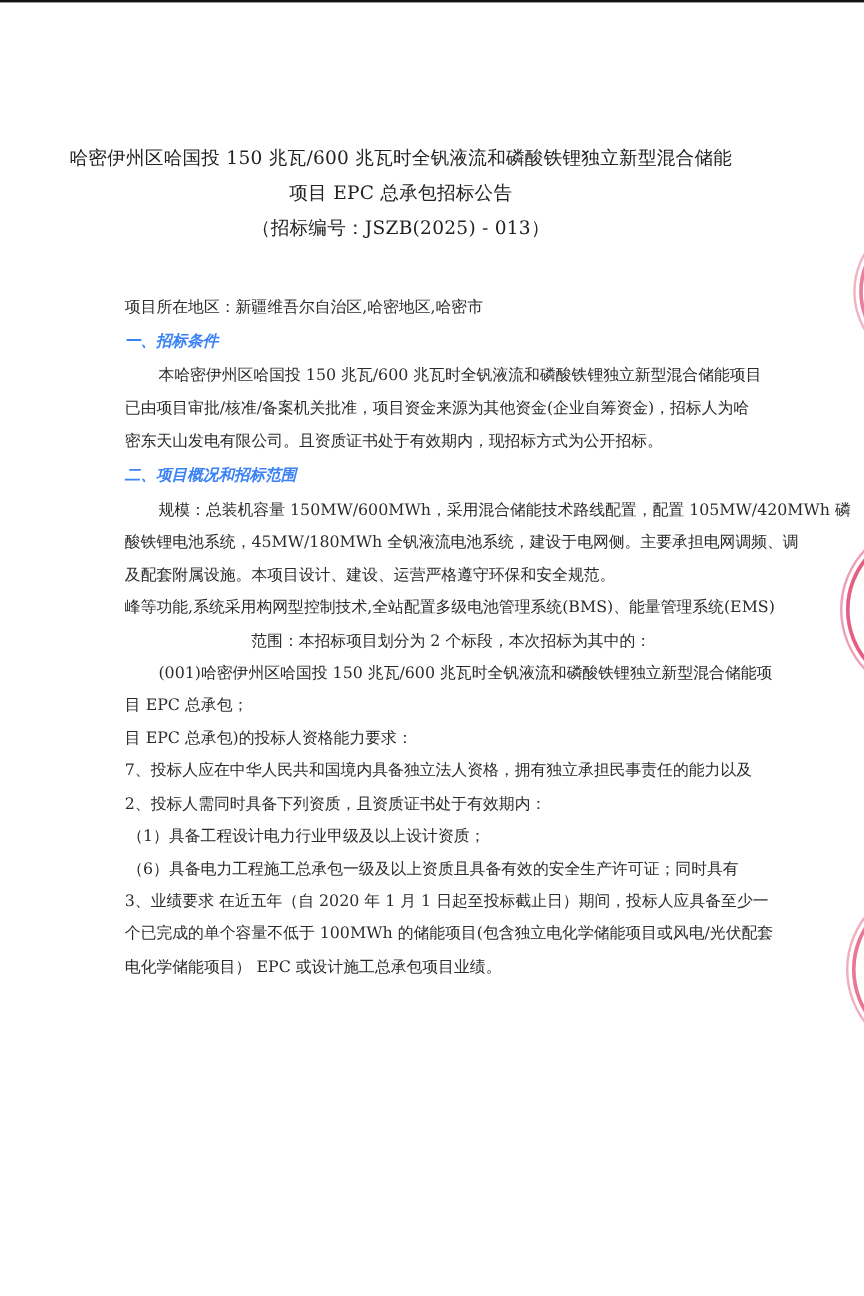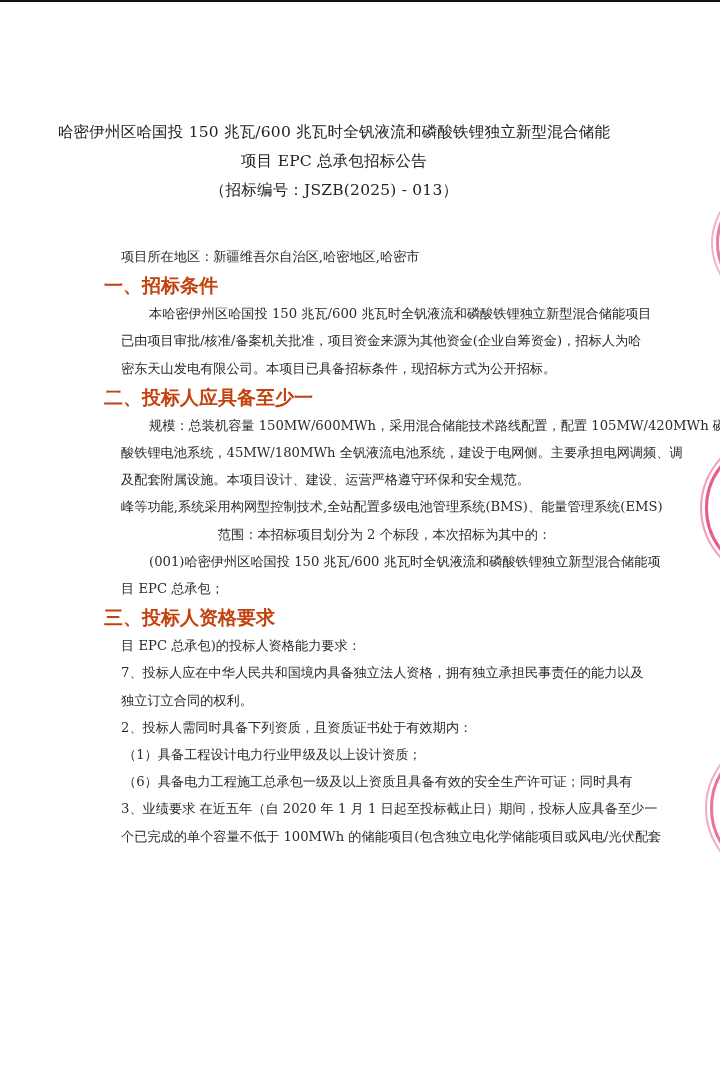--- a/index.html
+++ b/index.html
@@ -44,31 +44,31 @@
     position: absolute;
     left: 104px;
     top: 243px;
     width: 516px;
   }
   .line {
     font-size: 13.2px;
     line-height: 27.2px;
     white-space: nowrap;
     color: #2b2b2b;
-    margin-left: 17px;
   }
   .indent { padding-left: 28px; text-align: center; }
   .indent-small { padding-left: 2px; }
   .heading {
     font-family: "DejaVu Sans", "Liberation Sans", sans-serif;
     font-weight: bold;
-    font-size: 19px;
+    font-size: 13px;
     line-height: 30px;
-    color: #c2410c;
+    color: #3b82f6;
     white-space: nowrap;
+    font-style: italic;
   }
   .stamp {
     position: absolute;
     border-radius: 50%;
     border: 3px solid rgba(220, 40, 90, 0.75);
     box-shadow: 0 0 0 3px rgba(255,255,255,1), 0 0 0 5px rgba(220, 40, 90, 0.45);
   }
   .stamp-1 { left: 716px; top: 185px; width: 110px; height: 110px; opacity: 0.8; }
   .stamp-2 { left: 705px; top: 440px; width: 130px; height: 130px; }
   .stamp-3 { left: 710px; top: 740px; width: 130px; height: 130px; opacity: 0.85; }
@@ -85,40 +85,39 @@
     <div class="title-line">项目 EPC 总承包招标公告</div>
     <div class="title-line">（招标编号：JSZB(2025) - 013）</div>
   </div>
 
   <div class="content">
     <div class="line">项目所在地区：新疆维吾尔自治区,哈密地区,哈密市</div>
 
     <div class="heading">一、招标条件</div>
     <div class="line indent">本哈密伊州区哈国投 150 兆瓦/600 兆瓦时全钒液流和磷酸铁锂独立新型混合储能项目</div>
     <div class="line">已由项目审批/核准/备案机关批准，项目资金来源为其他资金(企业自筹资金)，招标人为哈</div>
-    <div class="line">密东天山发电有限公司。本项目已具备招标条件，现招标方式为公开招标。</div>
+    <div class="line">密东天山发电有限公司。且资质证书处于有效期内，现招标方式为公开招标。</div>
 
-    <div class="heading">二、投标人应具备至少一</div>
+    <div class="heading">二、项目概况和招标范围</div>
     <div class="line indent">规模：总装机容量 150MW/600MWh，采用混合储能技术路线配置，配置 105MW/420MWh 磷</div>
     <div class="line">酸铁锂电池系统，45MW/180MWh 全钒液流电池系统，建设于电网侧。主要承担电网调频、调</div>
     <div class="line">及配套附属设施。本项目设计、建设、运营严格遵守环保和安全规范。</div>
     <div class="line">峰等功能,系统采用构网型控制技术,全站配置多级电池管理系统(BMS)、能量管理系统(EMS)</div>
     <div class="line indent">范围：本招标项目划分为 2 个标段，本次招标为其中的：</div>
     <div class="line indent">(001)哈密伊州区哈国投 150 兆瓦/600 兆瓦时全钒液流和磷酸铁锂独立新型混合储能项</div>
     <div class="line">目 EPC 总承包；</div>
 
-    <div class="heading">三、投标人资格要求</div>
     <div class="line">目 EPC 总承包)的投标人资格能力要求：</div>
     <div class="line">7、投标人应在中华人民共和国境内具备独立法人资格，拥有独立承担民事责任的能力以及</div>
-    <div class="line">独立订立合同的权利。</div>
     <div class="line">2、投标人需同时具备下列资质，且资质证书处于有效期内：</div>
     <div class="line indent-small">（1）具备工程设计电力行业甲级及以上设计资质；</div>
     <div class="line indent-small">（6）具备电力工程施工总承包一级及以上资质且具备有效的安全生产许可证；同时具有</div>
     <div class="line">3、业绩要求 在近五年（自 2020 年 1 月 1 日起至投标截止日）期间，投标人应具备至少一</div>
     <div class="line">个已完成的单个容量不低于 100MWh 的储能项目(包含独立电化学储能项目或风电/光伏配套</div>
+    <div class="line">电化学储能项目） EPC 或设计施工总承包项目业绩。</div>
   </div>
 
   <div class="stamp stamp-1"></div>
   <div class="stamp stamp-2">
     
   </div>
   <div class="stamp stamp-3"></div>
 </div>
 
 </body></html>

